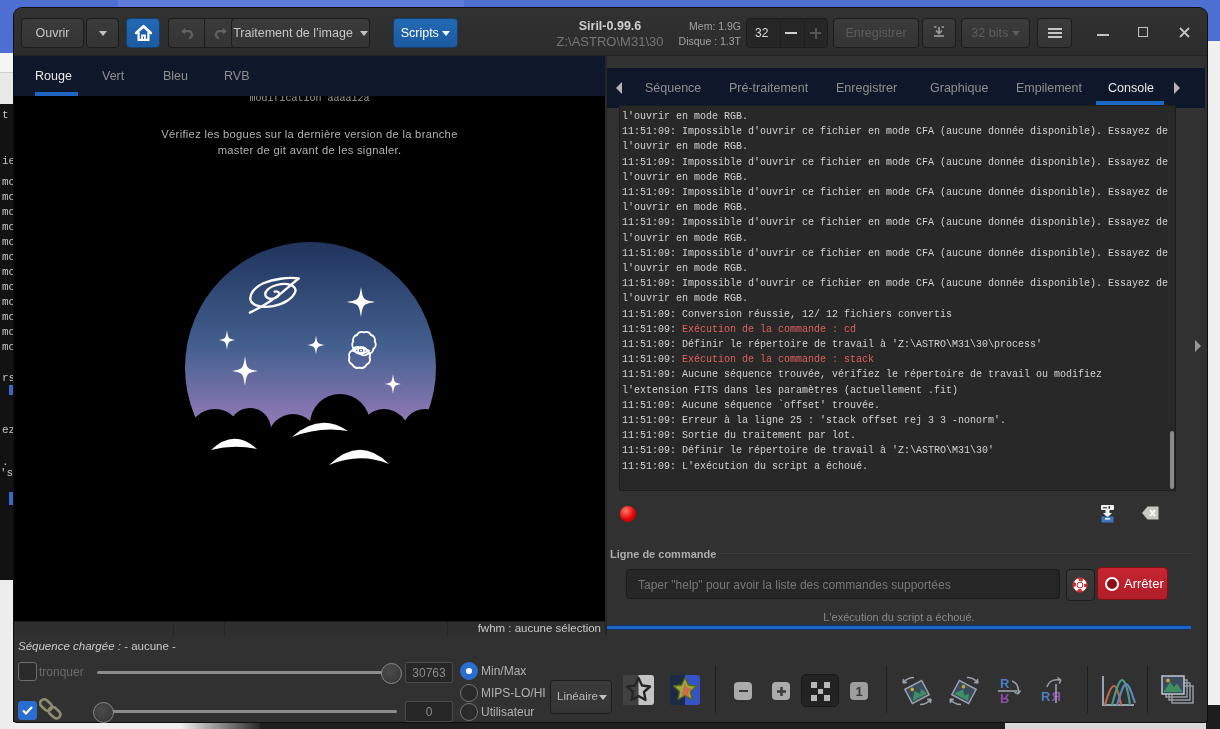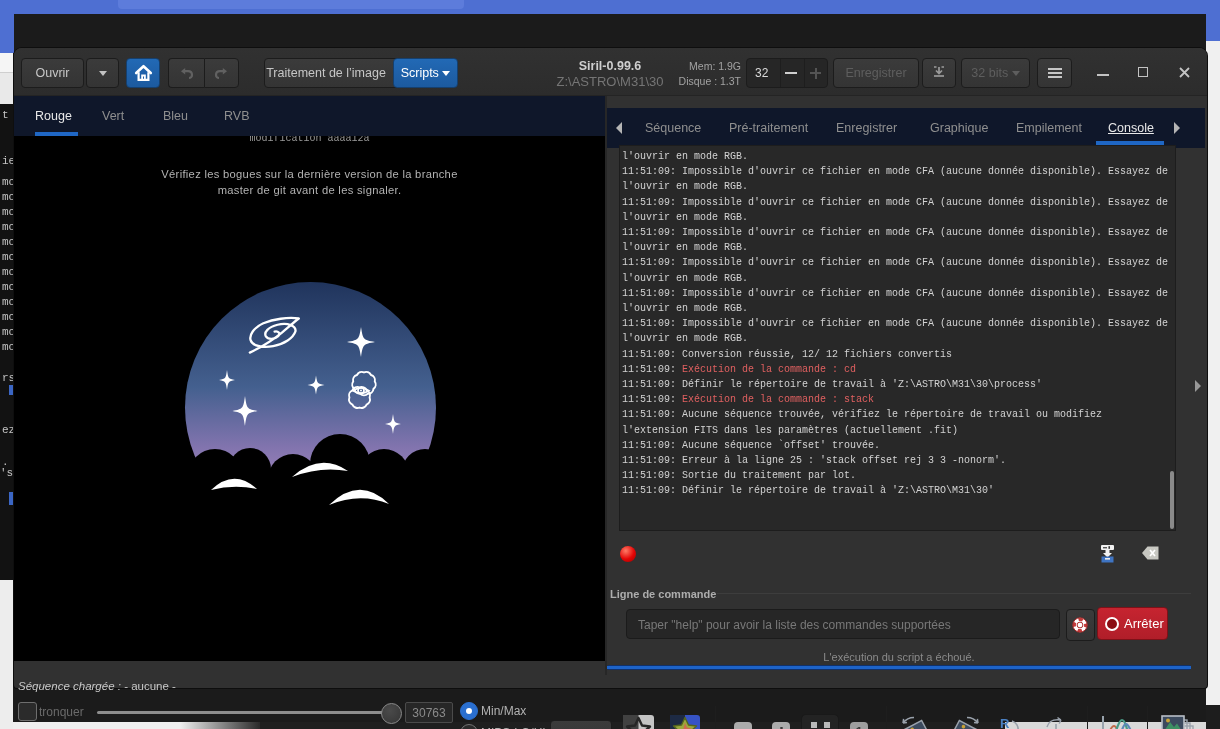--- a/index.html
+++ b/index.html
@@ -9,21 +9,21 @@
 #bg-l-w1{left:0;top:53px;width:13px;height:19px;background:#f5f5f5;}
 #bg-l-w2{left:0;top:72px;width:13px;height:32px;background:#e9e9e9;border-top:1px solid #cfcfcf;}
 #bg-l-dark{left:0;top:104px;width:14px;height:476px;background:#121212;color:#c3c3c3;font-family:"Liberation Mono",monospace;font-size:11px;}
 #bg-l-white{left:0;top:580px;width:13px;height:149px;background:#ededed;}
 #bg-r-blue{left:1206px;top:0;width:14px;height:41px;background:#4e6fd2;}
 #bg-r-white{left:1206px;top:41px;width:14px;height:664px;background:#f0f0f0;}
 #bg-r-dark{left:1206px;top:705px;width:14px;height:24px;background:#1d1d1d;}
 #bg-bot1{left:13px;top:722px;width:167px;height:7px;background:#efefef;}#bg-bot1b{left:180px;top:722px;width:80px;height:7px;background:linear-gradient(90deg,#efefef,#2a2a2a);}
 #bg-bot2{left:260px;top:722px;width:745px;height:7px;background:#1f1f1f;}
 #bg-bot3{left:1005px;top:722px;width:201px;height:7px;background:#d9d9d9;}
-#win{left:14px;top:8px;width:1193px;height:640px;background:#313131;border-radius:8px 8px 3px 3px;box-shadow:0 0 0 1px #0e0e0e;margin-top:40px;}
+#win{left:14px;top:8px;width:1193px;height:714px;background:#313131;border-radius:8px 8px 3px 3px;box-shadow:0 0 0 1px #0e0e0e;}
 
 #hb{left:0;top:0;width:1193px;height:48px;background:linear-gradient(#313131,#2c2c2c);border-radius:8px 8px 0 0;border-bottom:1px solid #242424;}
 .hbtn{position:absolute;top:10px;height:30px;border-radius:4px;background:linear-gradient(#3b3b3b,#343434);border:1px solid #1c1c1c;color:#c6c6c6;font-size:12.5px;display:flex;align-items:center;justify-content:center;box-sizing:border-box;}
 .hbtn.blue{background:linear-gradient(#2269b5,#1c5a9f);border-color:#15406f;color:#fff;}
 .tri{width:0;height:0;border-left:4.5px solid transparent;border-right:4.5px solid transparent;border-top:5px solid #c2c2c2;display:inline-block;}
 .tri.w{border-top-color:#fff;}
 .tri.dis{border-top-color:#5e5e5e;}
 
 .tabs{position:absolute;background:#0f172a;}
 .tab{position:absolute;top:0;height:40px;display:flex;align-items:center;font-size:12.5px;color:#8f8f8f;}
@@ -101,21 +101,21 @@
           <path d="M3,6.2 L7.2,3 L7.2,9.4 Z" fill="#616161"></path>
           <path d="M6,6.2 L10,6.2 C13,6.2 14,8.2 14,10 C14,11.8 12.5,13 11,13" stroke="#616161" stroke-width="2.2" fill="none"></path>
         </svg>
  </div>
  <div class="hbtn" style="left:190px;width:35px;border-radius:0 4px 4px 0;">
   <svg width="17" height="16" viewBox="0 0 17 16">
           <path d="M14,6.2 L9.8,3 L9.8,9.4 Z" fill="#616161"></path>
           <path d="M11,6.2 L7,6.2 C4,6.2 3,8.2 3,10 C3,11.8 4.5,13 6,13" stroke="#616161" stroke-width="2.2" fill="none"></path>
         </svg>
  </div>
- <div class="hbtn" style="left:250px;width:139px;">Traitement de l’image&nbsp;&nbsp;<span class="tri"></span></div>
+ <div class="hbtn" style="left:217px;width:139px;">Traitement de l’image&nbsp;&nbsp;<span class="tri"></span></div>
  <div class="hbtn blue" style="left:379px;width:65px;">Scripts&nbsp;<span class="tri w"></span></div>
  <div class="a" style="left:496px;top:11px;width:200px;text-align:center;font-size:12.5px;font-weight:bold;color:#cecece;">Siril-0.99.6</div>
  <div class="a" style="left:496px;top:26px;width:200px;text-align:center;font-size:13px;color:#757575;">Z:\ASTRO\M31\30</div>
  <div class="a" style="left:620px;top:12px;width:107px;text-align:right;font-size:10.5px;color:#a2a2a2;">Mem: 1.9G</div>
  <div class="a" style="left:620px;top:27px;width:107px;text-align:right;font-size:10.5px;color:#a2a2a2;">Disque : 1.3T</div>
  <div class="a" style="left:732px;top:10px;width:82px;height:30px;background:#262626;border:1px solid #1c1c1c;border-radius:4px;">
    <span style="position:absolute;left:8px;top:7px;font-size:12px;color:#dadada;">32</span>
    <span class="a" style="left:33px;top:0;width:1px;height:28px;background:#1e1e1e;"></span>
    <span class="a" style="left:57px;top:0;width:1px;height:28px;background:#1e1e1e;"></span>
    <span class="a" style="left:38px;top:13px;width:12px;height:2px;background:#cfcfcf;"></span>
@@ -189,31 +189,37 @@
   </g>
   <g transform="translate(197,114) scale(0.88)" stroke="#fff" fill="none" stroke-width="2.2">
    <path transform="translate(3.4,-7.5)" d="M0.0,-12.5 A6.2,6.2 0 0 1 8.0,-9.6 A6.2,6.2 0 0 1 12.3,-2.2 A6.2,6.2 0 0 1 10.8,6.2 A6.2,6.2 0 0 1 4.3,11.7 A6.2,6.2 0 0 1 -4.3,11.7 A6.2,6.2 0 0 1 -10.8,6.3 A6.2,6.2 0 0 1 -12.3,-2.2 A6.2,6.2 0 0 1 -8.0,-9.6 A6.2,6.2 0 0 1 -0.0,-12.5Z"></path>
    <path transform="translate(-1.7,8.5)" d="M0.0,-11.5 A6.4,6.4 0 0 1 8.1,-8.1 A6.4,6.4 0 0 1 11.5,0.0 A6.4,6.4 0 0 1 8.1,8.1 A6.4,6.4 0 0 1 0.0,11.5 A6.4,6.4 0 0 1 -8.1,8.1 A6.4,6.4 0 0 1 -11.5,0.0 A6.4,6.4 0 0 1 -8.1,-8.1 A6.4,6.4 0 0 1 -0.0,-11.5Z"></path>
    <path d="M-9,0.8 Q0,-5.5 9,0.8 Q0,6.5 -9,0.8 Z" stroke-width="2"></path>
    <circle cx="0" cy="0.6" r="3.4" stroke-width="2"></circle>
           <circle cx="0" cy="0.6" r="1.1" fill="#fff" stroke="none"></circle>
   </g>
  </svg>
 </div>
+<div class="a" id="fwhm" style="left:0;top:613px;width:591px;height:14px;background:#2e2e2e;border-top:1px solid #1f1f1f;">
+ <span class="a" style="left:159px;top:0;width:1px;height:14px;background:#252525;"></span>
+ <span class="a" style="left:210px;top:0;width:1px;height:14px;background:#252525;"></span>
+ <span class="a" style="left:433px;top:0;width:1px;height:14px;background:#252525;"></span>
+ <span class="a" style="right:4px;top:0px;font-size:11.5px;color:#c9c9c9;">fwhm : aucune sélection</span>
+</div>
 <div class="a" style="left:591px;top:48px;width:2px;height:579px;background:#272727;"></div>
 <div class="tabs" style="left:593px;top:60px;width:598px;height:40px;">
  <svg class="a" style="left:8px;top:13px;" width="8" height="14" viewBox="0 0 8 14">
         <path d="M7,1 L1,7 L7,13 Z" fill="#b5b5b5"></path>
       </svg>
  <div class="tab" style="left:38px;">Séquence</div>
  <div class="tab" style="left:122px;">Pré-traitement</div>
  <div class="tab" style="left:229px;">Enregistrer</div>
  <div class="tab" style="left:323px;">Graphique</div>
  <div class="tab" style="left:409px;">Empilement</div>
- <div class="tab on" style="left:501px;text-decoration:underline;">Console</div>
+ <div class="tab on" style="left:501px;">Console</div>
  <div class="underline" style="left:489px;top:33px;width:68px;"></div>
  <svg class="a" style="left:566px;top:13px;" width="8" height="14" viewBox="0 0 8 14">
         <path d="M1,1 L7,7 L1,13 Z" fill="#b5b5b5"></path>
       </svg>
 </div>
 <div class="a" id="console">
 <div>l'ouvrir en mode RGB.</div>
 <div>11:51:09: Impossible d'ouvrir ce fichier en mode CFA (aucune donnée disponible). Essayez de</div>
 <div>l'ouvrir en mode RGB.</div>
 <div>11:51:09: Impossible d'ouvrir ce fichier en mode CFA (aucune donnée disponible). Essayez de</div>
@@ -229,20 +235,21 @@
 <div>11:51:09: Conversion réussie, 12/ 12 fichiers convertis</div>
 <div>11:51:09: <span class="r">Exécution de la commande : cd</span></div>
 <div>11:51:09: Définir le répertoire de travail à 'Z:\ASTRO\M31\30\process'</div>
 <div>11:51:09: <span class="r">Exécution de la commande : stack</span></div>
 <div>11:51:09: Aucune séquence trouvée, vérifiez le répertoire de travail ou modifiez</div>
 <div>l'extension FITS dans les paramètres (actuellement .fit)</div>
 <div>11:51:09: Aucune séquence `offset' trouvée.</div>
 <div>11:51:09: Erreur à la ligne 25 : 'stack offset rej 3 3 -nonorm'.</div>
 <div>11:51:09: Sortie du traitement par lot.</div>
 <div>11:51:09: Définir le répertoire de travail à 'Z:\ASTRO\M31\30'</div>
+<div>11:51:09: L'exécution du script a échoué.</div>
 </div>
 <div class="a" style="left:1156px;top:423px;width:4px;height:58px;border-radius:2px;background:#8a8a8a;"></div>
 <div class="a" style="left:606px;top:498px;width:16px;height:16px;border-radius:50%;background:radial-gradient(circle at 36% 30%,#ff7b66,#e30505 55%,#9c0000);"></div>
 <svg class="a" style="left:1086px;top:496px;" width="15" height="19" viewBox="0 0 15 19">
  <rect x="1" y="1" width="13" height="5" rx="1" fill="#f2f2f2"></rect>
  <rect x="3" y="3" width="4" height="1.4" fill="#555"></rect>
       <rect x="8.5" y="2.2" width="1.4" height="2.6" fill="#222"></rect>
  <path d="M5.5,6 L9.5,6 L9.5,9 L12,9 L7.5,13.5 L3,9 L5.5,9 Z" fill="#f2f2f2"></path>
  <rect x="1.5" y="12.5" width="12" height="6" fill="#3f74c2"></rect>
  <rect x="5" y="14" width="5" height="1.6" fill="#eee"></rect>

